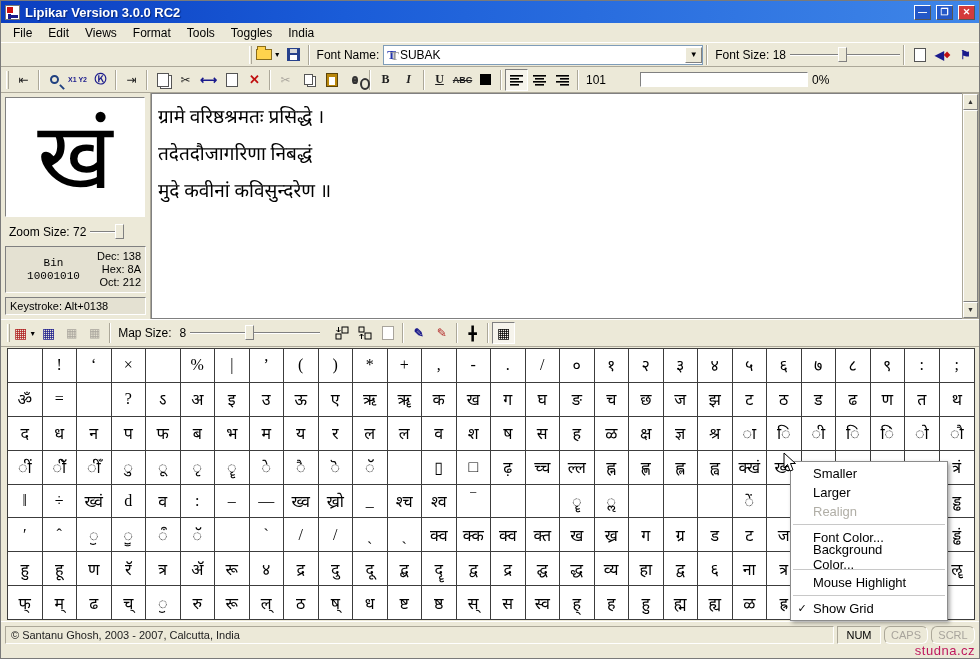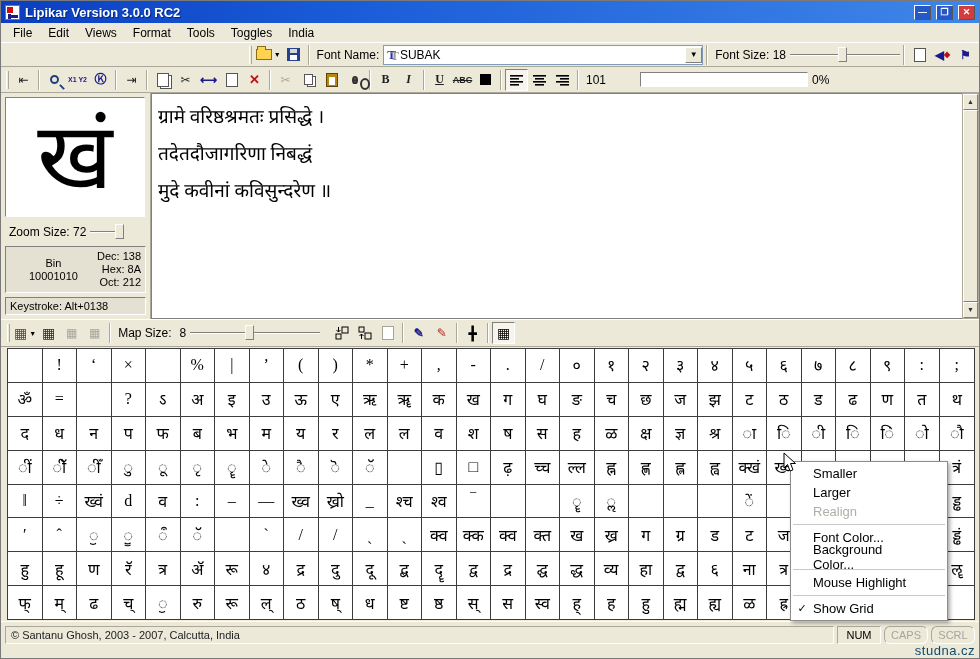--- a/index.html
+++ b/index.html
@@ -72,21 +72,21 @@
   .grid-ic.red { color:#b02020; }
   .cross-ic { font-weight:bold; font-size:13px; color:#000; }
 
   
   .main { height:226px; display:flex; background:#ece9d8; }
   .left-panel { width:150px; border-right:1px solid #aca899; padding:4px; display:flex; flex-direction:column; }
   .preview-box { width:140px; height:128px; background:#fff; border:1px solid; border-color:#808080 #fff #fff #808080; display:flex; align-items:center; justify-content:center; }
   .preview-glyph { font-family:"Liberation Serif",serif; font-size:92px; line-height:1; color:#000; }
   .zoom-row { display:flex; align-items:center; height:22px; margin-top:4px; }
   .info-box { border:1px solid; border-color:#808080 #fff #fff #808080; background:#e4e1d2; display:flex; padding:3px 4px; margin-top:4px; font-size:11px; }
-  .info-left { flex:1; text-align:center; align-self:center; line-height:13px; }
+  .info-left { flex:1; text-align:center; align-self:center; line-height:13px;font-family:Liberation Mono, monospace; }
   .info-right { text-align:right; line-height:13px; }
   .keystroke-box { border:1px solid; border-color:#808080 #fff #fff #808080; background:#e4e1d2; margin-top:4px; padding:2px 4px; font-size:11px; }
 
   .editor-wrap { flex:1; display:flex; }
   .editor { flex:1; background:#fff; border:1px solid #808080; border-right:none; padding:4px 0 0 6px; overflow:hidden; }
   .ed-line { font-family:"Liberation Serif",serif; font-size:19px; line-height:37px; color:#000; white-space:nowrap; }
   .vscroll { width:17px; background:#f0eee4; border:1px solid #aca899; display:flex; flex-direction:column; }
   .sc-btn { height:16px; background:#ece9d8; border:1px solid; border-color:#fff #808080 #808080 #fff; font-size:7px; text-align:center; line-height:14px; color:#333; }
   .sc-thumb { flex:1; margin:0; background:#ece9d8; border:1px solid; border-color:#fff #808080 #808080 #fff; }
 
@@ -111,21 +111,21 @@
   .context-menu { position:absolute; left:790px; top:461px; width:158px; background:#fff; border:1px solid #8c8c8c; box-shadow:2px 2px 4px rgba(0,0,0,.35); padding:2px 0; z-index:40; }
   .cm-item { height:19px; display:flex; align-items:center; font-size:13px; color:#000; padding-right:20px; }
   .cm-item.disabled { color:#b0aea6; }
   .cm-check { width:22px; text-align:center; font-size:11px; }
   .cm-sep { height:1px; background:#c8c8c8; margin:3px 2px; }
 
   
   .cursor { position:absolute; left:783px; top:452px; z-index:50; }
 
   
-  .watermark { position:absolute; right:5px; bottom:1px; font-size:13px; color:#0c4a6e; z-index:60; letter-spacing:.5px;text-align:center; }
+  .watermark { position:absolute; right:5px; bottom:1px; font-size:13px; color:#be185d; z-index:60; letter-spacing:.5px;text-align:center; }
 </style>
 </head>
 <body>
 
 <div class="window">
 
   <div class="titlebar">
     <div class="app-icon">
         <div class="red"></div>
         <div class="l1"></div>

